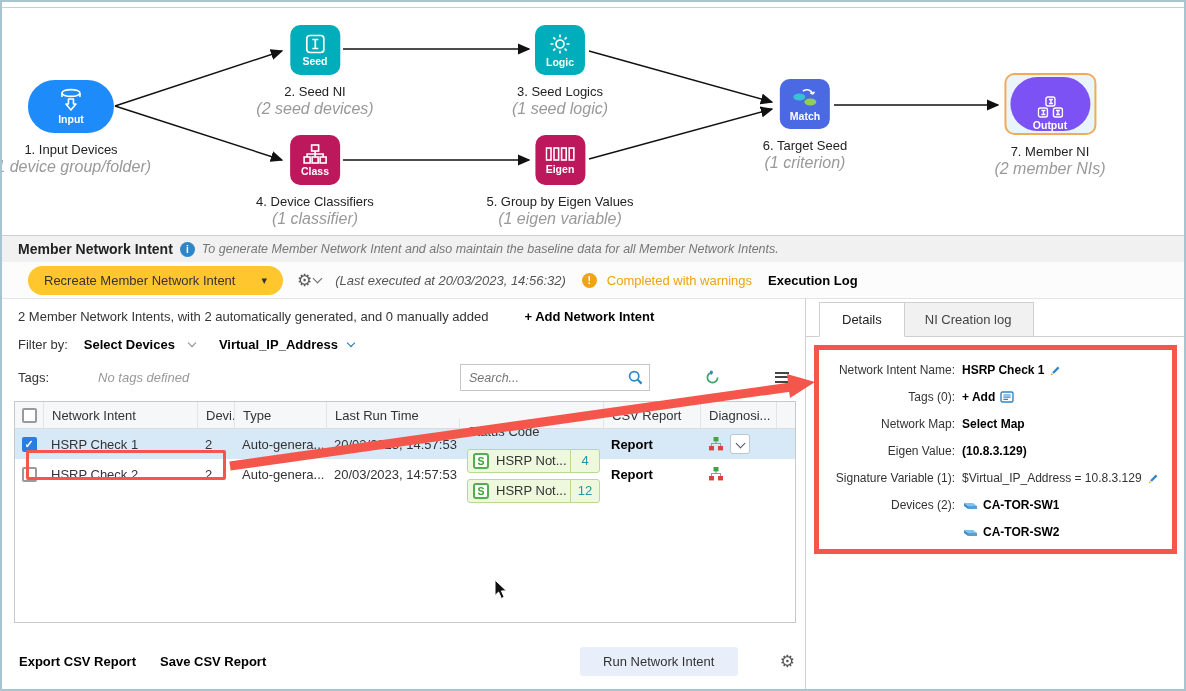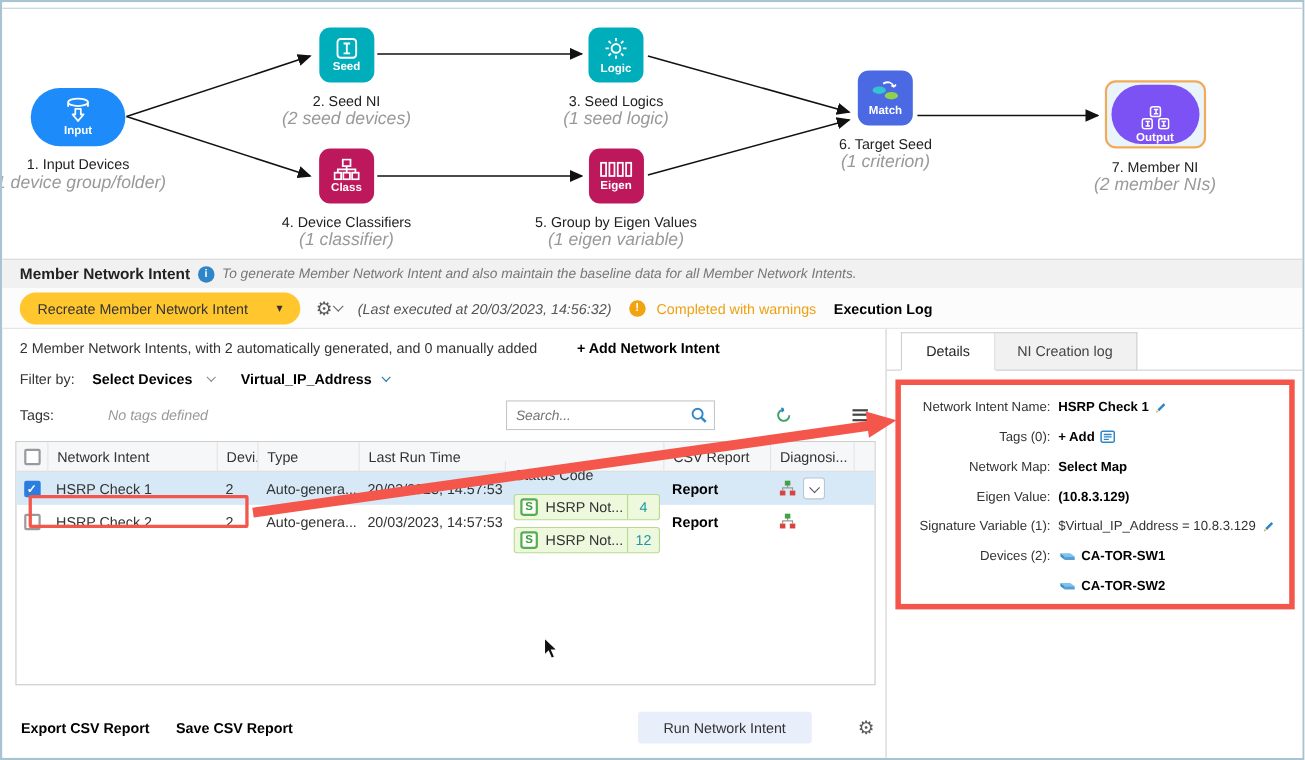--- a/index.html
+++ b/index.html
@@ -25,21 +25,21 @@
   .out-pill{width:80px;height:54px;border-radius:27px;background:#7d52f4;display:flex;flex-direction:column;align-items:center;justify-content:flex-end;color:#fff;}
 
   
   .sec-head{height:27px;background:#f1f1f1;border-top:1px solid #cfcfcf;display:flex;align-items:center;padding:0 16px;gap:7px;}
   .sec-title{font-weight:bold;font-size:14px;color:#222;white-space:nowrap;}
   .info-ic{width:15px;height:15px;border-radius:50%;background:#2e86c8;color:#fff;font-size:10px;font-weight:bold;
            display:inline-flex;align-items:center;justify-content:center;flex:none;}
   .sec-desc{font-style:italic;color:#777;font-size:12.5px;white-space:nowrap;overflow:hidden;}
 
   
-  .toolbar{height:37px;background:#fcfcfc;border-bottom:1px solid #e3e3e3;display:flex;align-items:center;padding:0 16px;gap:10px;}
+  .toolbar{height:37px;background:#fcfcfc;border-bottom:1px solid #e3e3e3;display:flex;align-items:center;padding:0 26px;gap:10px;}
   .yellow-btn{height:29px;background:#ffc62e;border:none;border-radius:15px;display:flex;align-items:center;
               padding:0 16px;font-size:13px;color:#333;cursor:pointer;font-family:inherit;}
   .yellow-btn .caret{margin-left:26px;font-size:11px;color:#333;}
   .gear{font-size:17px;color:#5a5a5a;line-height:1;}
   .chev{width:7px;height:7px;border-right:1.5px solid #666;border-bottom:1.5px solid #666;transform:rotate(45deg);display:inline-block;margin:-4px 0 0 2px;}
   .lastexec{font-style:italic;color:#555;margin-left:4px;white-space:nowrap;}
   .warn-ic{width:15px;height:15px;border-radius:50%;background:#f0a411;color:#fff;font-size:10.5px;font-weight:bold;
            display:inline-flex;align-items:center;justify-content:center;flex:none;margin-left:6px;}
   .warn-txt{color:#eda211;white-space:nowrap;}
   a.lnk{color:#000000;text-decoration:none;cursor:pointer;white-space:nowrap;font-weight:bold;}
@@ -196,21 +196,21 @@
             <rect x="16.2" y="2" width="4.6" height="12"></rect>
             <rect x="23.8" y="2" width="4.6" height="12"></rect>
           </g>
         </svg>
         <span class="badge">Eigen</span>
       </div>
       <div class="ntitle">5. Group by Eigen Values</div>
       <div class="nsub">(1 eigen variable)</div>
     </div>
 
-    <div class="dnode" style="left:803px;top:62px">
+    <div class="dnode" style="left:803px;top:77px">
       <div class="shape sq c-indigo">
         <svg width="28" height="22" viewBox="0 0 28 22">
           <ellipse cx="8.5" cy="10" rx="6" ry="3.4" fill="#35c4cf"></ellipse>
           <ellipse cx="19.5" cy="15" rx="6" ry="3.4" fill="#8fd14f"></ellipse>
           <path d="M12,4 Q19,0.5 22,7" fill="none" stroke="#fff" stroke-width="1.6"></path>
           <path d="M22,7 L19.5,5.8 M22,7 L23.6,4.8" stroke="#fff" stroke-width="1.6" fill="none"></path>
         </svg>
         <span class="badge">Match</span>
       </div>
       <div class="ntitle">6. Target Seed</div>

